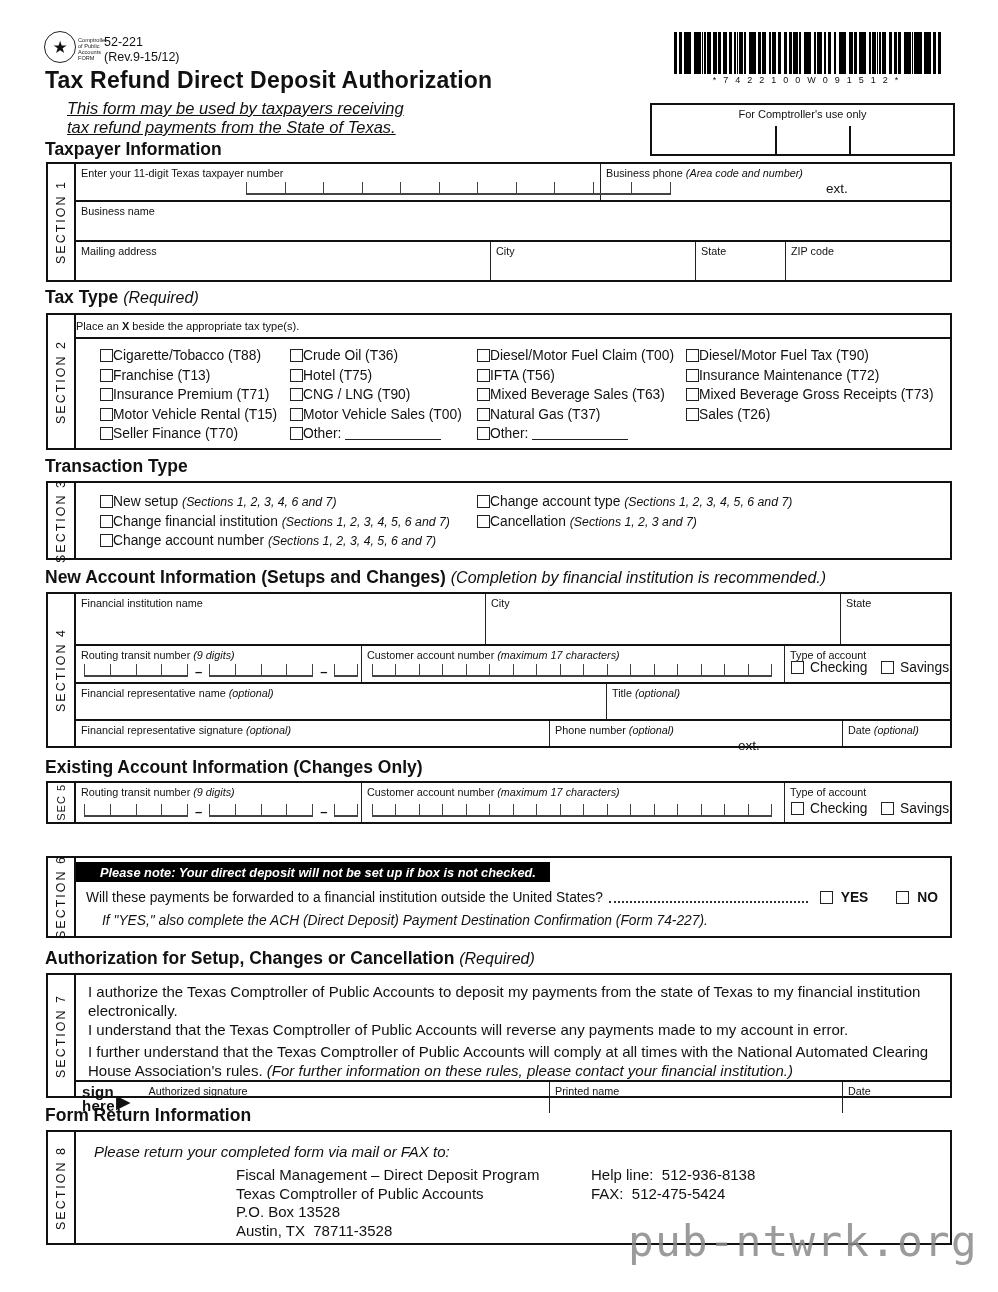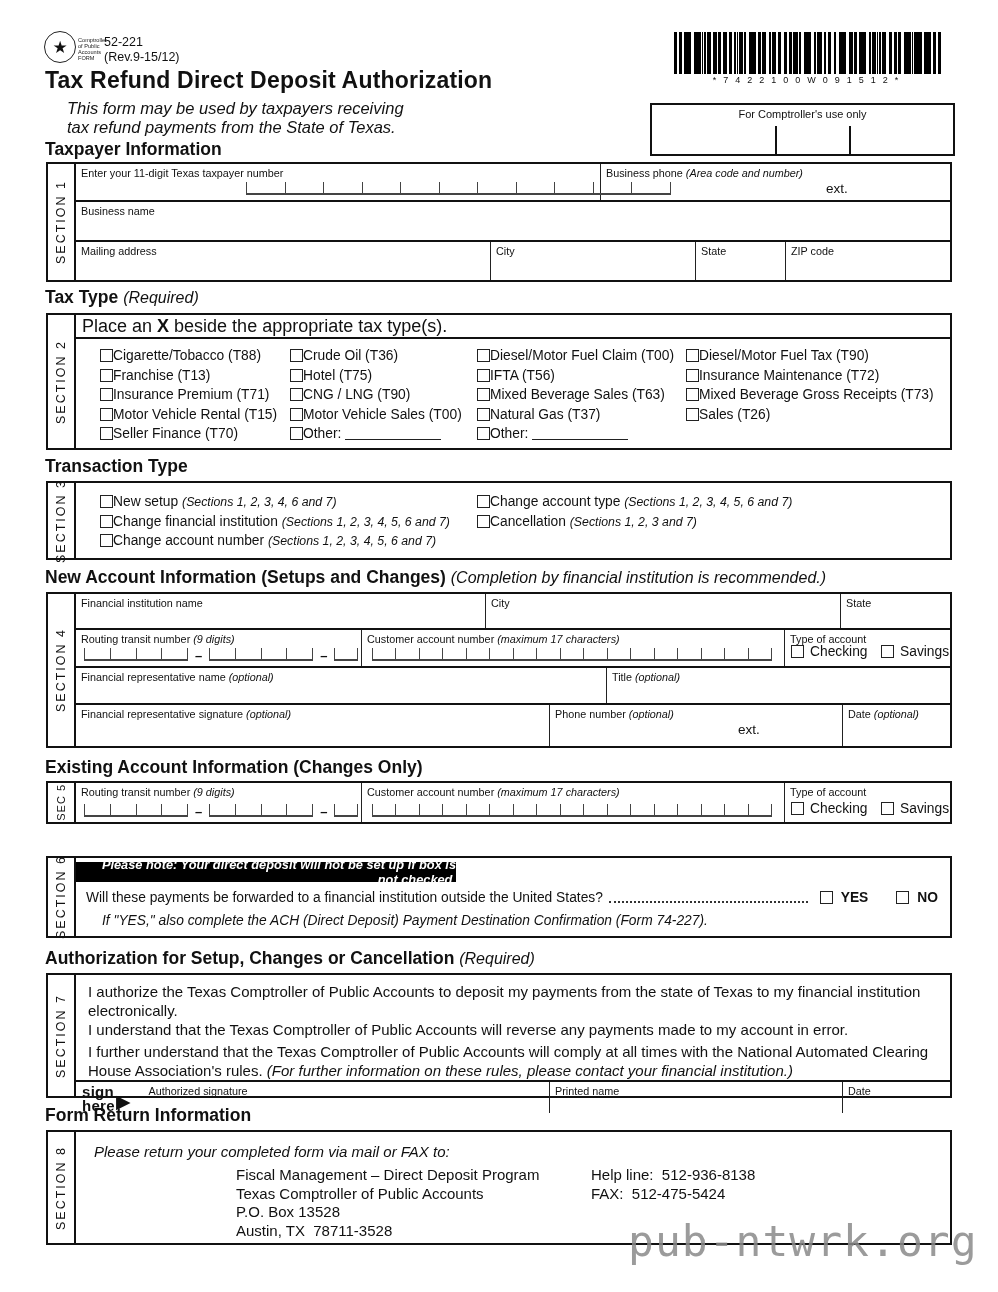--- a/index.html
+++ b/index.html
@@ -9,21 +9,21 @@
   .it{font-style:italic;}
   .b{font-weight:bold;}
   .u{text-decoration:underline;}
 
   
   .seal{left:44px;top:31px;width:30px;height:30px;border:1.6px solid #222;border-radius:50%;
         display:flex;align-items:center;justify-content:center;font-size:17px;line-height:1;}
   .agency{left:78px;top:37px;font-size:5.6px;line-height:6px;color:#222;}
   .formnum{left:104px;top:35px;font-size:12.5px;line-height:15px;}
   .title{left:45px;top:67px;font-size:23px;font-weight:bold;letter-spacing:.2px;}
-  .subtitle{left:67px;top:99px;font-size:16.5px;font-style:italic;line-height:19px;}
+  .subtitle{left:67px;top:99px;font-size:16.5px;font-style:italic;line-height:19px;text-decoration:underline;}
   .barcode{left:674px;top:32px;width:270px;height:42px;
     background:
       repeating-linear-gradient(90deg,#000 0 2px,rgba(0,0,0,0) 2px 5px),
       repeating-linear-gradient(90deg,#000 0 1px,rgba(0,0,0,0) 1px 7px),
       repeating-linear-gradient(90deg,#000 0 3px,rgba(0,0,0,0) 3px 11px),
       repeating-linear-gradient(90deg,#000 0 1px,rgba(0,0,0,0) 1px 13px);}
   .barcode-text{left:674px;top:75px;width:270px;text-align:center;font-size:9px;letter-spacing:7px;white-space:nowrap;}
   .compbox{left:650px;top:103px;width:301px;height:49px;border:2px solid #111;}
   .compbox .cap{position:absolute;top:3px;left:0;right:0;text-align:center;font-size:11px;}
   .compbox .vl{position:absolute;top:21px;bottom:0;width:1.5px;background:#111;}
@@ -51,22 +51,22 @@
   .combrow .comb{position:static;}
   .cdash{font-size:13px;font-weight:bold;line-height:10px;}
 
   
   .cb{width:13px;height:13px;border:1.6px solid #222;background:#fff;display:inline-block;flex:0 0 13px;box-sizing:border-box;}
   .cbitem{display:flex;align-items:center;height:19.5px;font-size:13.8px;white-space:nowrap;}
   .cbitem .note{font-style:italic;font-size:12.3px;}
   .oline{display:inline-block;width:96px;border-bottom:1.2px solid #222;height:12px;margin-left:4px;}
 
   
-  .notice-bar{position:absolute;left:0;top:4px;width:380px;height:20px;background:#000;color:#fff;
-    font-size:12.8px;font-weight:bold;font-style:italic;display:flex;align-items:center;padding-left:4px;box-sizing:border-box;text-align:right;}
+  .notice-bar{position:absolute;left:0;top:4px;width:474px;height:20px;background:#000;color:#fff;
+    font-size:12.8px;font-weight:bold;font-style:italic;display:flex;align-items:center;padding-left:24px;box-sizing:border-box;text-align:right;}
   .q-line{position:absolute;left:10px;right:12px;top:32px;display:flex;align-items:center;font-size:13.8px;}
   .leader{flex:1;border-bottom:2px dotted #333;height:9px;margin:0 6px;}
   .yn{display:flex;align-items:center;gap:8px;font-weight:bold;margin-left:6px;}
   .s6note{position:absolute;left:26px;top:55px;font-size:13.8px;font-style:italic;}
 
   
   .paras{padding:7px 10px 0 12px;font-size:15px;line-height:19px;}
   .paras p{margin:0;}
   .paras .p3{margin-top:3px;}
   .signcell{display:flex;align-items:flex-start;}
@@ -170,21 +170,21 @@
       </div>
     </div>
   </div>
 
   <div class="abs secbox" style="top:313px;height:137px">
     <div class="strip">
         <span class="striplabel">SECTION 2</span>
       </div>
     <div class="content">
       <div class="frow bb2" style="height:24px;align-items:center">
-        <div style="font-size:18px;padding-left:6px"><span>Place an </span><span class="b">X</span><span> beside the appropriate tax type(s).</span></div>
+        <div style="font-size:11px;padding-left:0"><span>Place an </span><span class="b">X</span><span> beside the appropriate tax type(s).</span></div>
       </div>
       <div style="flex:1;position:relative">
         <div class="abs" style="left:24px;top:7px">
 
         <div class="cbitem">
               <span class="cb"></span>
               <span>Cigarette/Tobacco (T88)</span>
             </div>
             <div class="cbitem">
               <span class="cb"></span>
@@ -306,21 +306,21 @@
           </div>
         </div>
     </div>
   </div>
 
   <div class="abs secbox" style="top:592px;height:156px">
     <div class="strip">
         <span class="striplabel">SECTION 4</span>
       </div>
     <div class="content">
-      <div class="frow bb2" style="height:36px">
+      <div class="frow bb2" style="height:52px">
         <div class="field br1" style="width:410px">
           <div class="flabel">Financial institution name</div>
         </div>
         <div class="field br1" style="width:355px">
           <div class="flabel">City</div>
         </div>
         <div class="field" style="flex:1">
           <div class="flabel">State</div>
         </div>
       </div>

